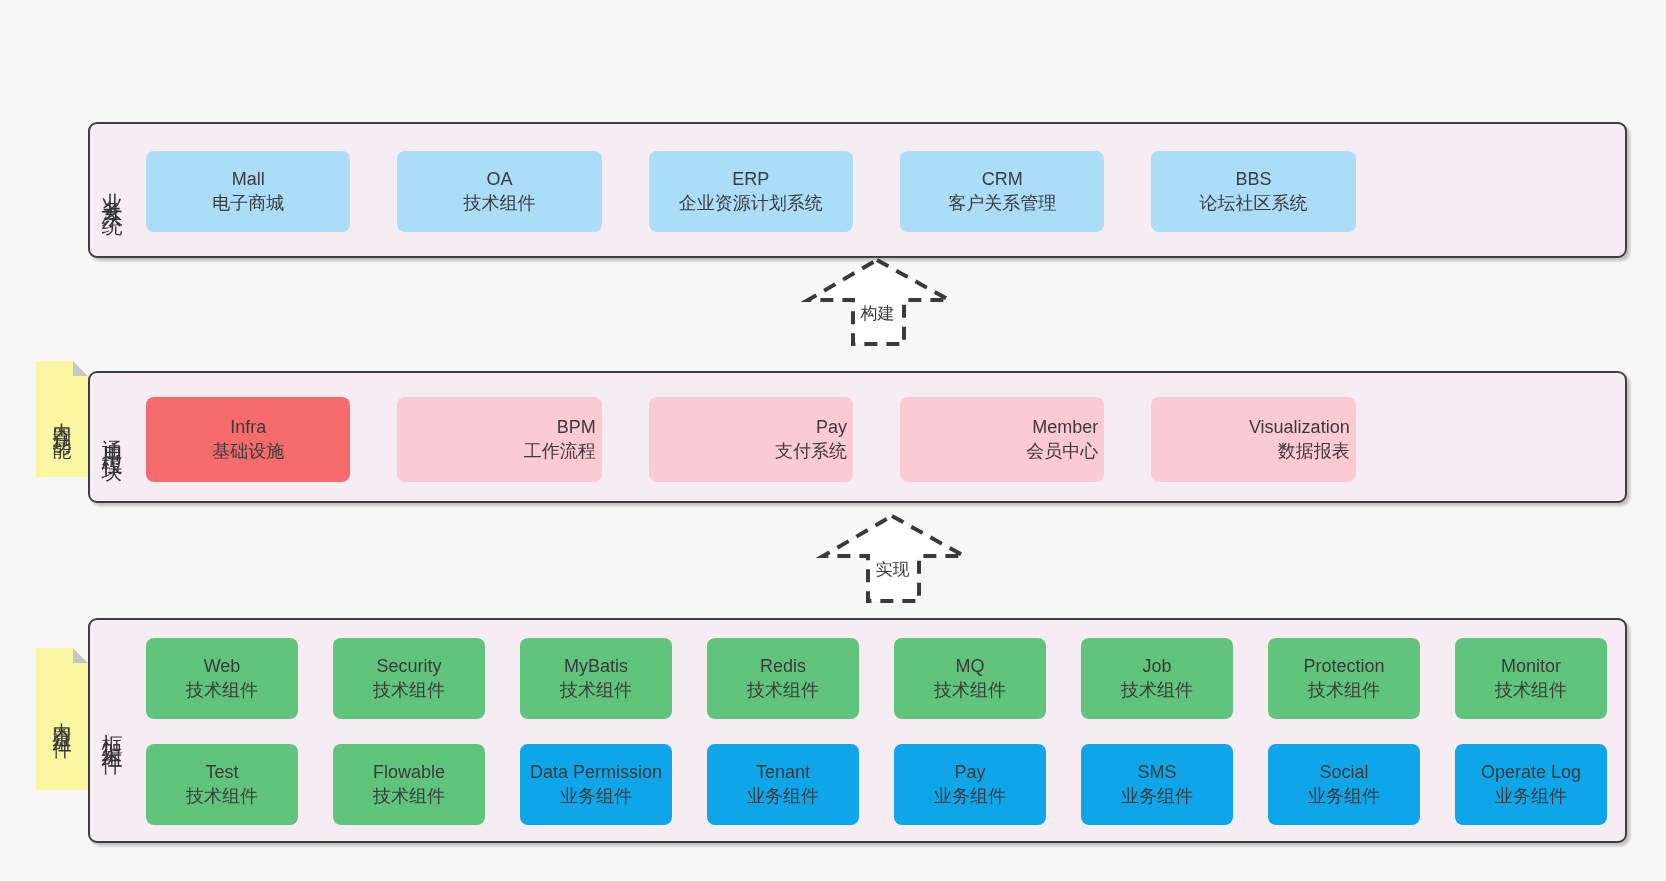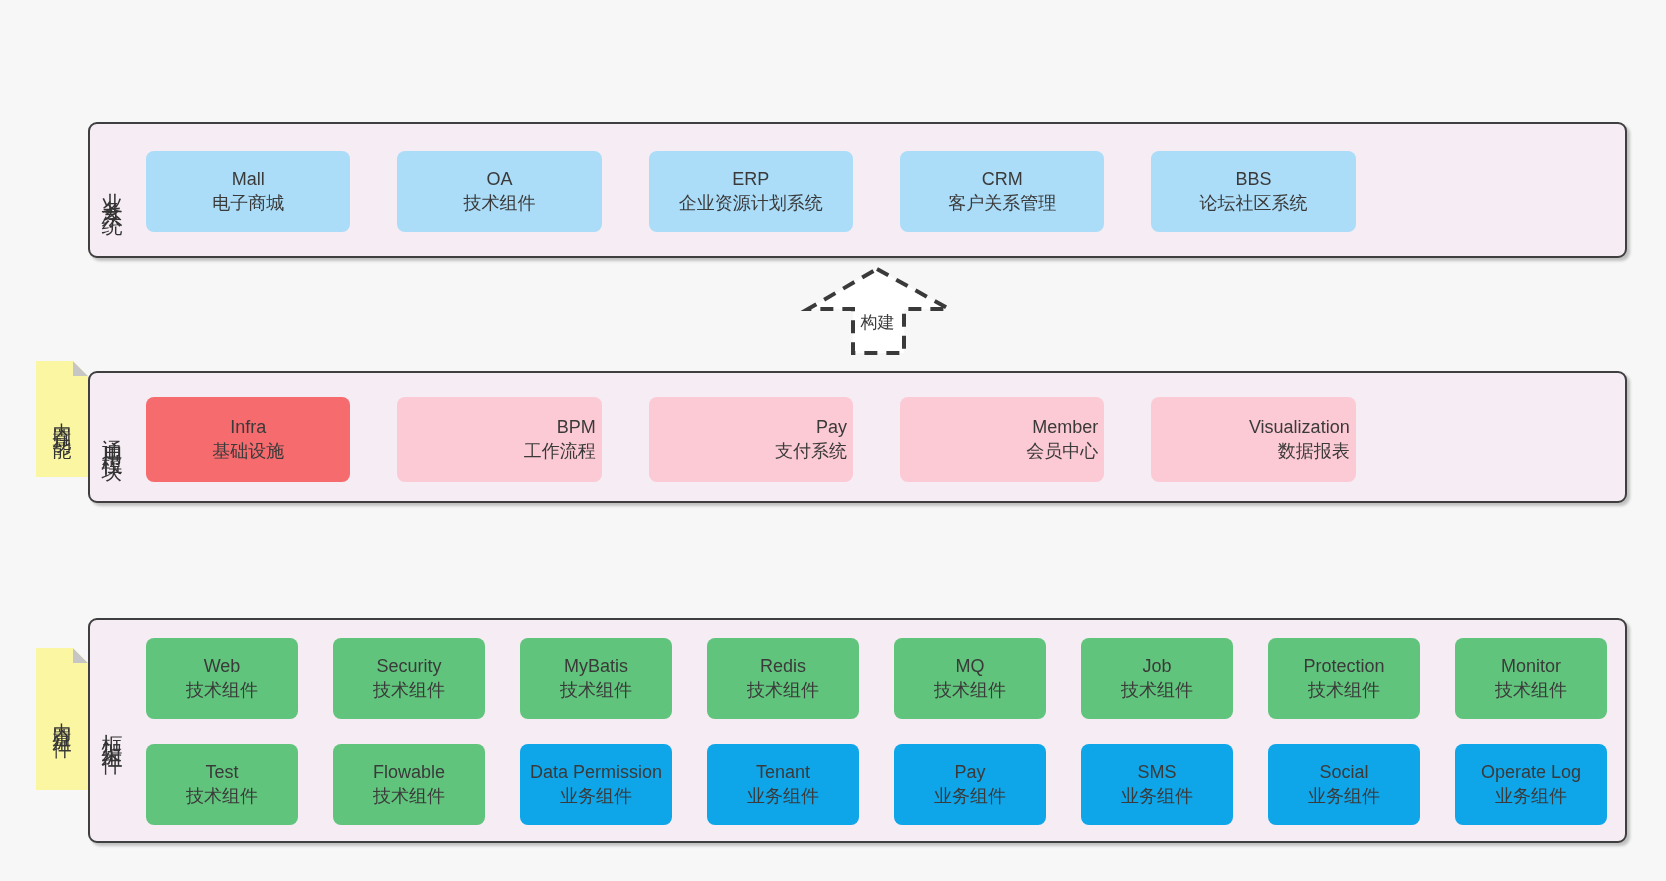--- a/index.html
+++ b/index.html
@@ -79,21 +79,21 @@
   .box .t{display:block;}
   .box .s{display:block;}
   .c-blue      {background:#abdcf8;}
   .c-red       {background:#f56b6e;}
   .c-pink      {background:#fccad5;align-items:flex-end;}
   .c-green     {background:#61c47c;}
   .c-lightgreen{background:#0ea5e9;}
 
   
   .arrow{position:absolute;z-index:3;}
-  .arrow-build    {left:800px;top:263px;width:155px;height:95px;}
+  .arrow-build    {left:800px;top:254px;width:155px;height:95px;}
   .arrow-implement{left:815px;top:510px;width:155px;height:96px;}
   .arrow svg{position:absolute;inset:0;}
   .arrow-label{
     position:absolute;left:50%;top:48px;transform:translateX(-50%);
     background:#ffffff;padding:0 2px;
     font-size:17px;color:#3a3a3a;white-space:nowrap;
   }
 </style>
 </head>
 <body>
@@ -158,20 +158,26 @@
           <span class="t">Member</span>
           <span class="s">会员中心</span>
         </div>
         <div class="box c-pink">
           <span class="t">Visualization</span>
           <span class="s">数据报表</span>
         </div>
       </div>
   </section>
 
+  <div class="arrow arrow-implement">
+    <svg viewBox="0 0 155 96">
+      <polygon points="77,6 149,46 104,46 104,91 53,91 53,46 8,46" fill="#ffffff" stroke="#3a3a3a" stroke-width="4" stroke-dasharray="13 9"></polygon>
+    </svg>
+    <span class="arrow-label">实现</span>
+  </div>
 
   <section class="layer layer-components">
     <div class="note note-components">
       <span>内置组件</span>
       <i class="fold"></i>
     </div>
     <div class="panel"></div>
     <div class="layer-label">框架组件</div>
     <div class="boxes-wrap">
       <div class="boxes cols-8">

